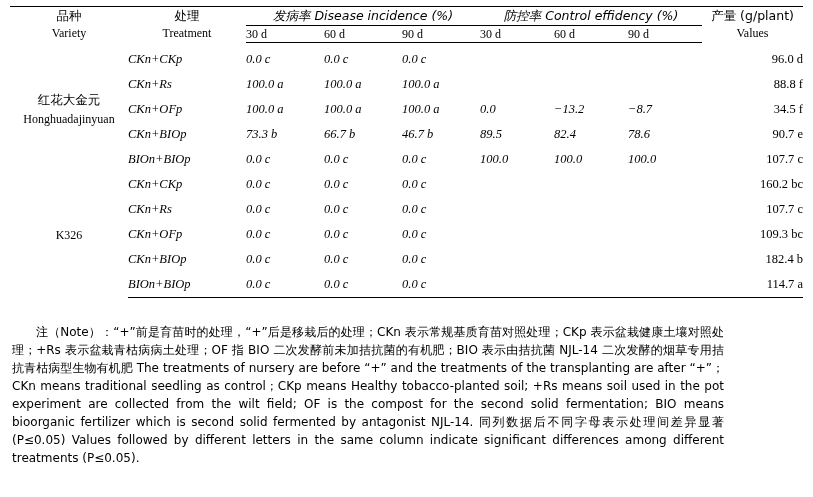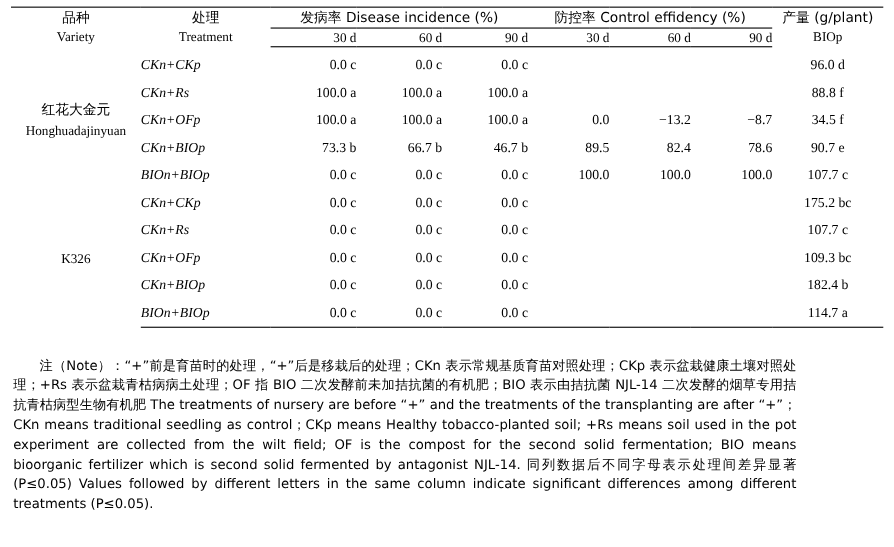--- a/index.html
+++ b/index.html
@@ -38,44 +38,46 @@
 
   .hdr-cell {
     text-align: center;
     line-height: 1.45;
     padding: 3px 2px;
   }
   .hdr-group {
     text-align: center;
     padding: 3px 2px 2px 2px;
     border-bottom: 0.9px solid #000;
+    font-style: italic;
   }
   .hdr-sub {
-    text-align: right;
+    text-align: left;
     padding: 3px 2px 4px 2px;
     font-size: 12px;
   }
   .cn { font-family: "DejaVu Sans", "Liberation Sans", sans-serif; font-size: 12.5px; }
   .en { font-family: "Liberation Serif", serif; font-size: 12px; }
 
   td.variety {
     text-align: center;
     padding-left: 4px;
     line-height: 1.5;
   }
   td.treat {
     text-align: left;
     padding-left: 26px;
     font-style: italic;
   }
   td.val {
+    text-align: left;
+    font-style: italic;
+  }
+  td.yield {
     text-align: right;
-  }
-  td.yield {
-    text-align: center;
     padding-left: 40px;
   }
   tr.body-row td {
     height: 25px;
     font-size: 12.5px;
   }
   .note {
     margin-top: 25px;
     font-size: 12px;
     line-height: 1.5;
@@ -108,21 +110,21 @@
           <div class="en">Variety</div>
         </th>
         <th class="hdr-cell" rowspan="2">
           <div class="cn">处理</div>
           <div class="en">Treatment</div>
         </th>
         <th class="hdr-group cn" colspan="3">发病率 Disease incidence (%)</th>
         <th class="hdr-group cn" colspan="3">防控率 Control effidency (%)</th>
         <th class="hdr-cell" rowspan="2">
           <div class="cn">产量 (g/plant)</div>
-          <div class="en">BIOp</div>
+          <div class="en">Values</div>
         </th>
       </tr>
       <tr class="rule-thin-bottom">
         <th class="hdr-sub">30 d</th>
         <th class="hdr-sub">60 d</th>
         <th class="hdr-sub">90 d</th>
         <th class="hdr-sub">30 d</th>
         <th class="hdr-sub">60 d</th>
         <th class="hdr-sub">90 d</th>
       </tr>
@@ -191,21 +193,21 @@
         <td class="variety" rowspan="5">
           <div class="en">K326</div>
         </td>
         <td class="treat en">CKn+CKp</td>
         <td class="val en">0.0 c</td>
         <td class="val en">0.0 c</td>
         <td class="val en">0.0 c</td>
         <td class="val en"></td>
         <td class="val en"></td>
         <td class="val en"></td>
-        <td class="yield en">175.2 bc</td>
+        <td class="yield en">160.2 bc</td>
       </tr>
       <tr class="body-row">
         <td class="treat en">CKn+Rs</td>
         <td class="val en">0.0 c</td>
         <td class="val en">0.0 c</td>
         <td class="val en">0.0 c</td>
         <td class="val en"></td>
         <td class="val en"></td>
         <td class="val en"></td>
         <td class="yield en">107.7 c</td>

